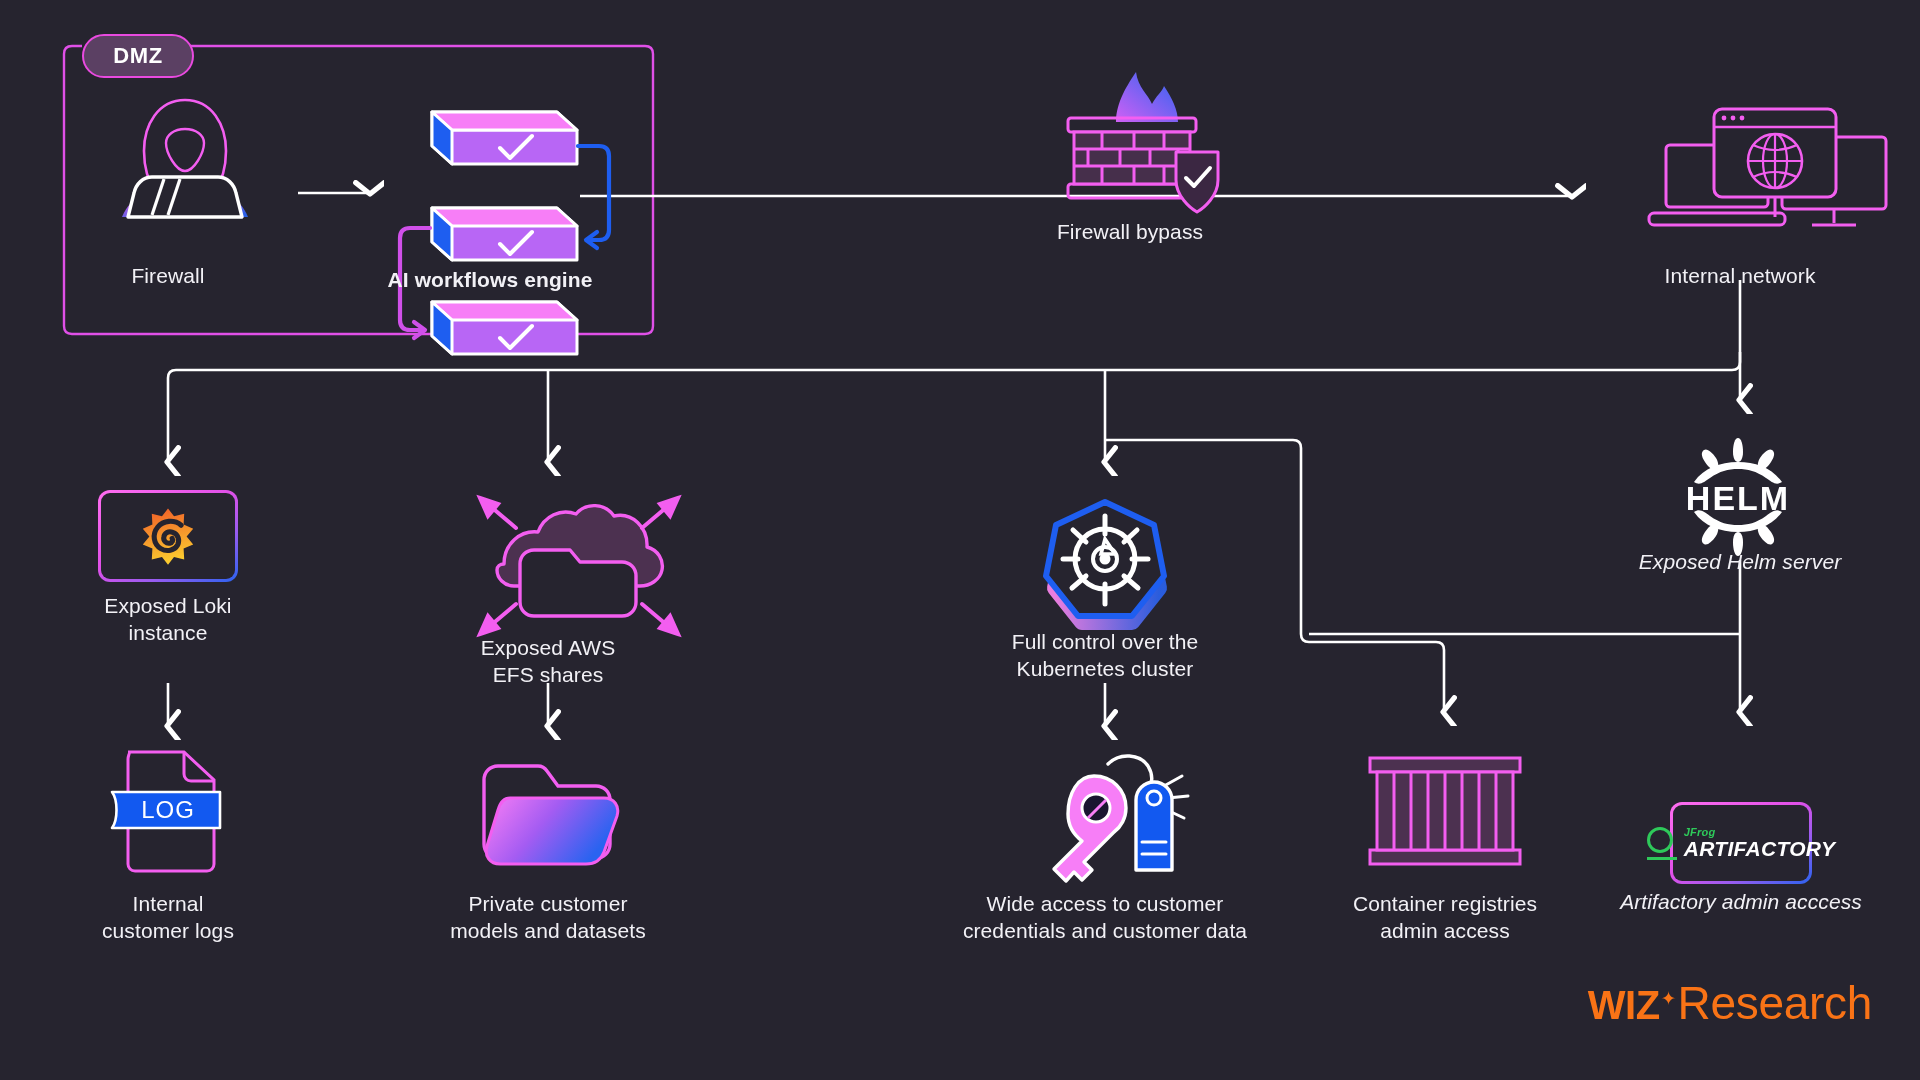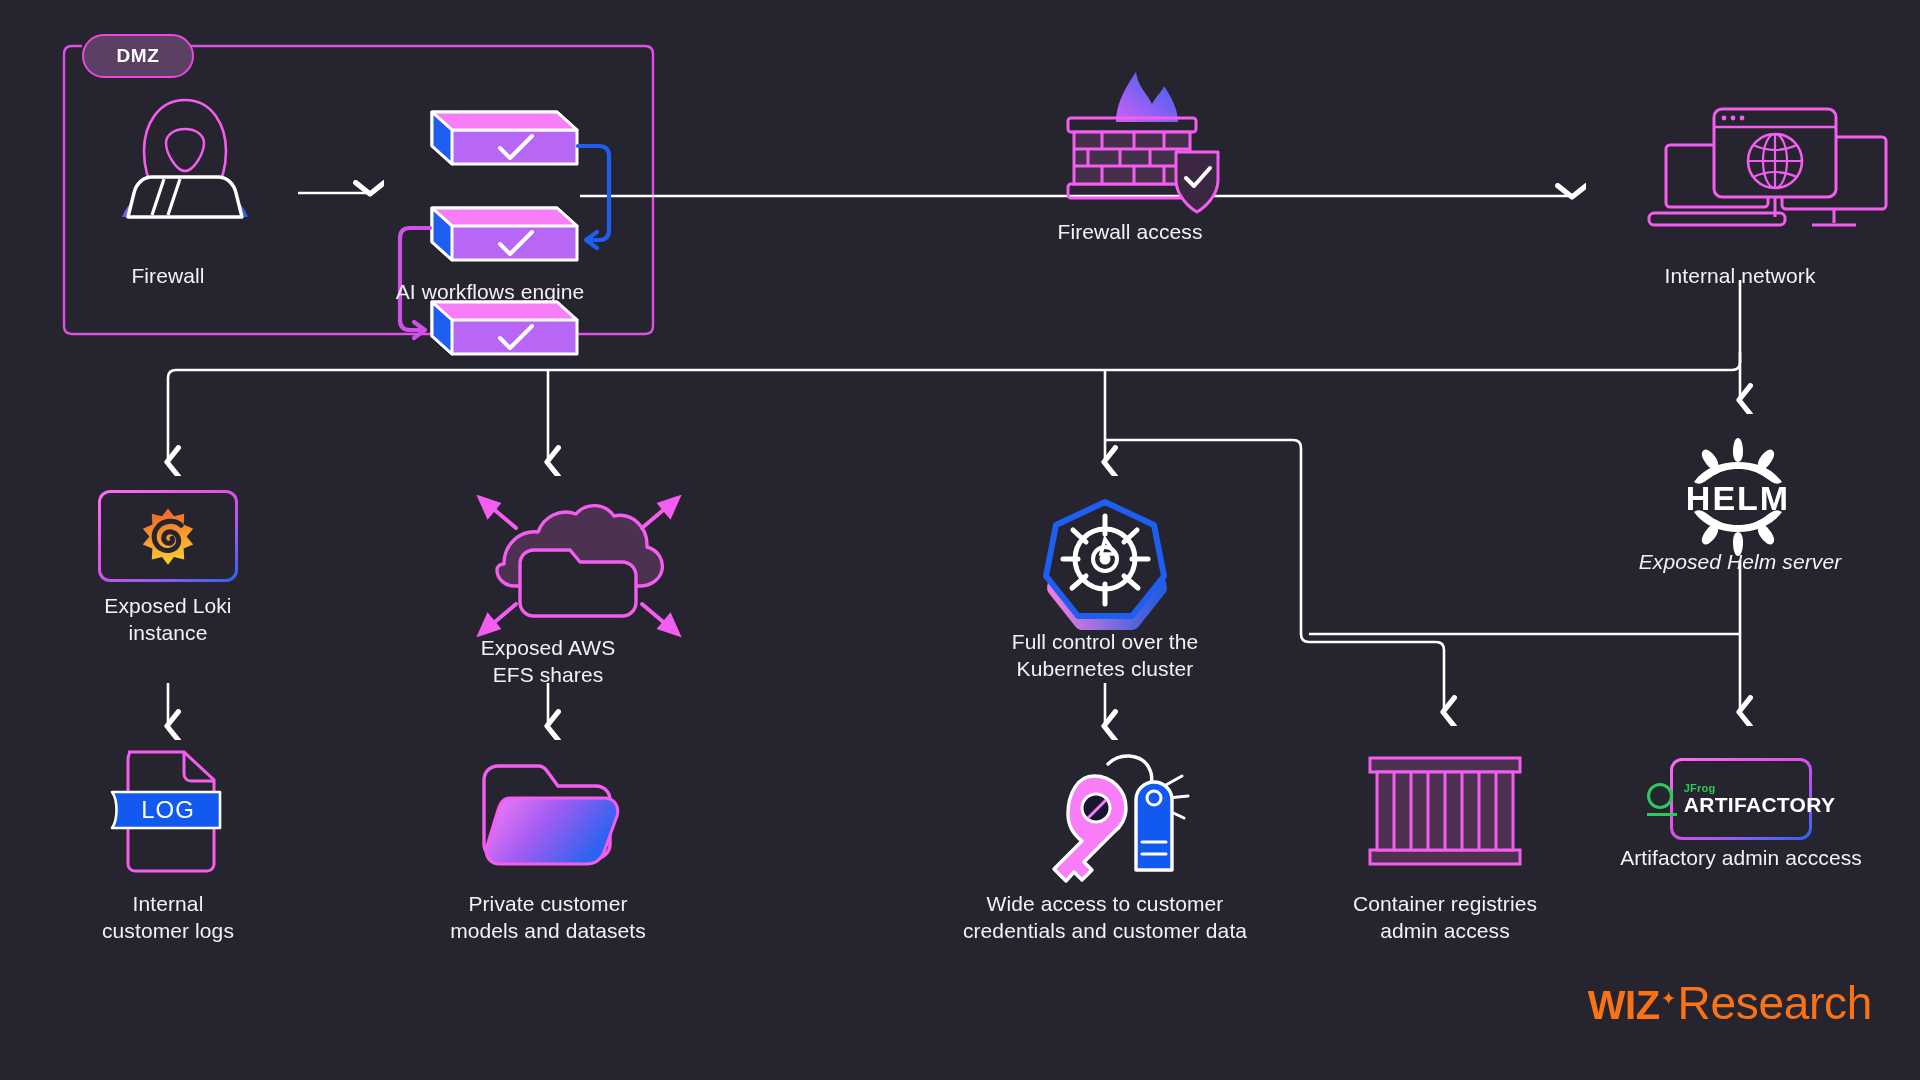--- a/index.html
+++ b/index.html
@@ -28,21 +28,21 @@
   #dmz-chip {
     position: absolute; z-index: 4;
     left: 82px; top: 34px;
     width: 112px; height: 44px;
     border-radius: 22px;
     background: #5b4063;
     border: 2.5px solid #e94ae0;
     display: flex; align-items: center; justify-content: center;
   }
   #dmz-chip span {
-    color: #ffffff; font-size: 19px; font-weight: 700; letter-spacing: .6px;
+    color: #ffffff; font-size: 22px; font-weight: 700; letter-spacing: .6px;
   }
 
   #wiz-logo {
     position: absolute; z-index: 5;
     right: 48px; bottom: 50px;
     display: flex; align-items: baseline;
     color: #f97316;
   }
   #wiz-logo .wiz { font-size: 40px; font-weight: 800; letter-spacing: -0.5px; }
   #wiz-logo .spark { font-size: 19px; position: relative; top: -14px; left: 1px; }
@@ -327,26 +327,26 @@
   </svg>
 
   <div id="dmz-chip">
     <span>DMZ</span>
   </div>
 
   <div class="node" style="left:88px; top:252px; width:160px;">
     <div class="caption">Firewall</div>
   </div>
 
-  <div class="node" style="left:370px; top:268px; width:240px;">
+  <div class="node" style="left:370px; top:256px; width:240px;font-weight:bold;">
     <div class="caption">AI workflows engine</div>
   </div>
 
   <div class="node" style="left:1000px; top:208px; width:260px;">
-    <div class="caption">Firewall access</div>
+    <div class="caption">Firewall bypass</div>
   </div>
 
   <div class="node" style="left:1640px; top:252px; width:200px;">
     <div class="caption">Internal network</div>
   </div>
 
   <div class="node" style="left:98px; top:490px; width:140px;">
     <div class="grafana-card">
       <svg width="60" height="60" viewBox="0 0 100 100">
         <path d="M50,4 L60,17 L77,13 L76,31 L92,38 L81,51 L92,64 L76,71 L77,89 L60,85 L50,98 L40,85 L23,89 L24,71 L8,64 L19,51 L8,38 L24,31 L23,13 L40,17 Z" fill="url(#ggraf)"></path>
@@ -384,21 +384,21 @@
   <div class="node" style="left:945px; top:880px; width:320px;">
     <div class="caption">Wide access to customer
 credentials and customer data</div>
   </div>
 
   <div class="node" style="left:1330px; top:880px; width:230px;">
     <div class="caption">Container registries
 admin access</div>
   </div>
 
-  <div class="node" style="left:1606px; top:758px; width:270px;">
+  <div class="node" style="left:1606px; top:802px; width:270px;font-style:italic;">
     <div style="display:flex; justify-content:center;">
       <div class="jfrog-card">
         <div class="jfrog-inner">
           <div>
             <div class="jfrog-circle"></div>
             <div class="jfrog-bar"></div>
           </div>
           <div class="jfrog-txt">
             <div class="a">JFrog</div>
             <div class="b">ARTIFACTORY</div>

